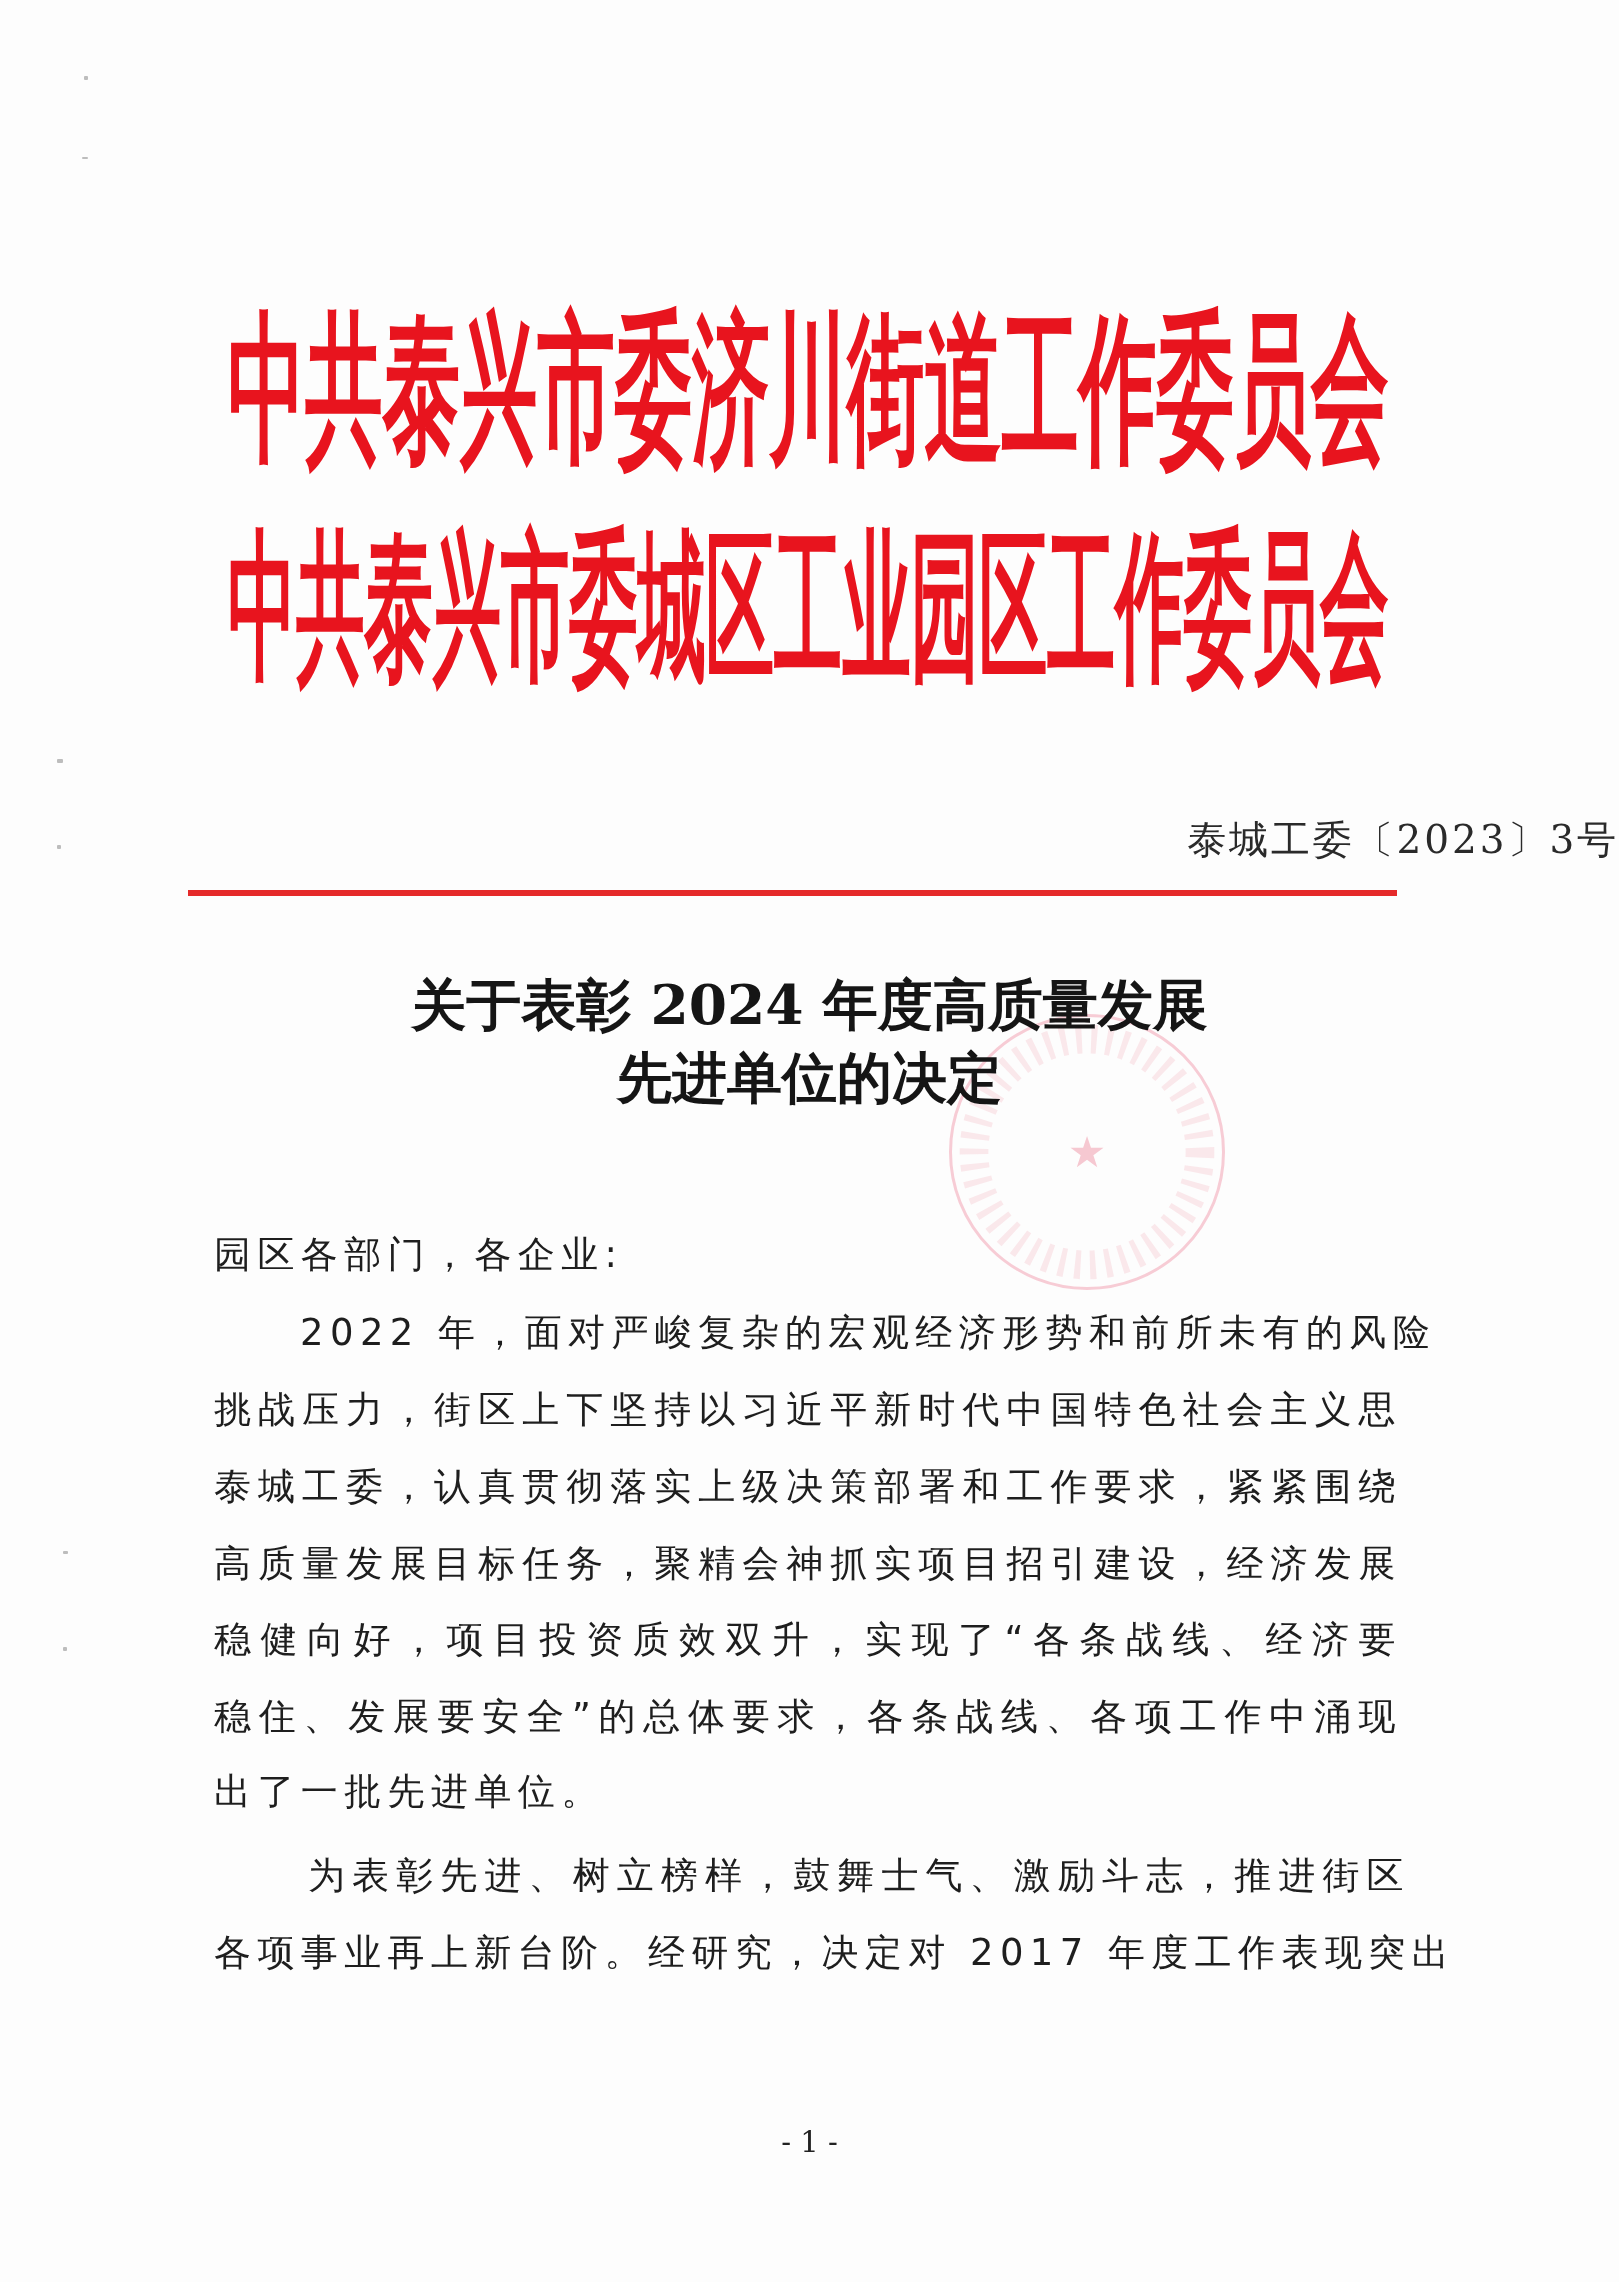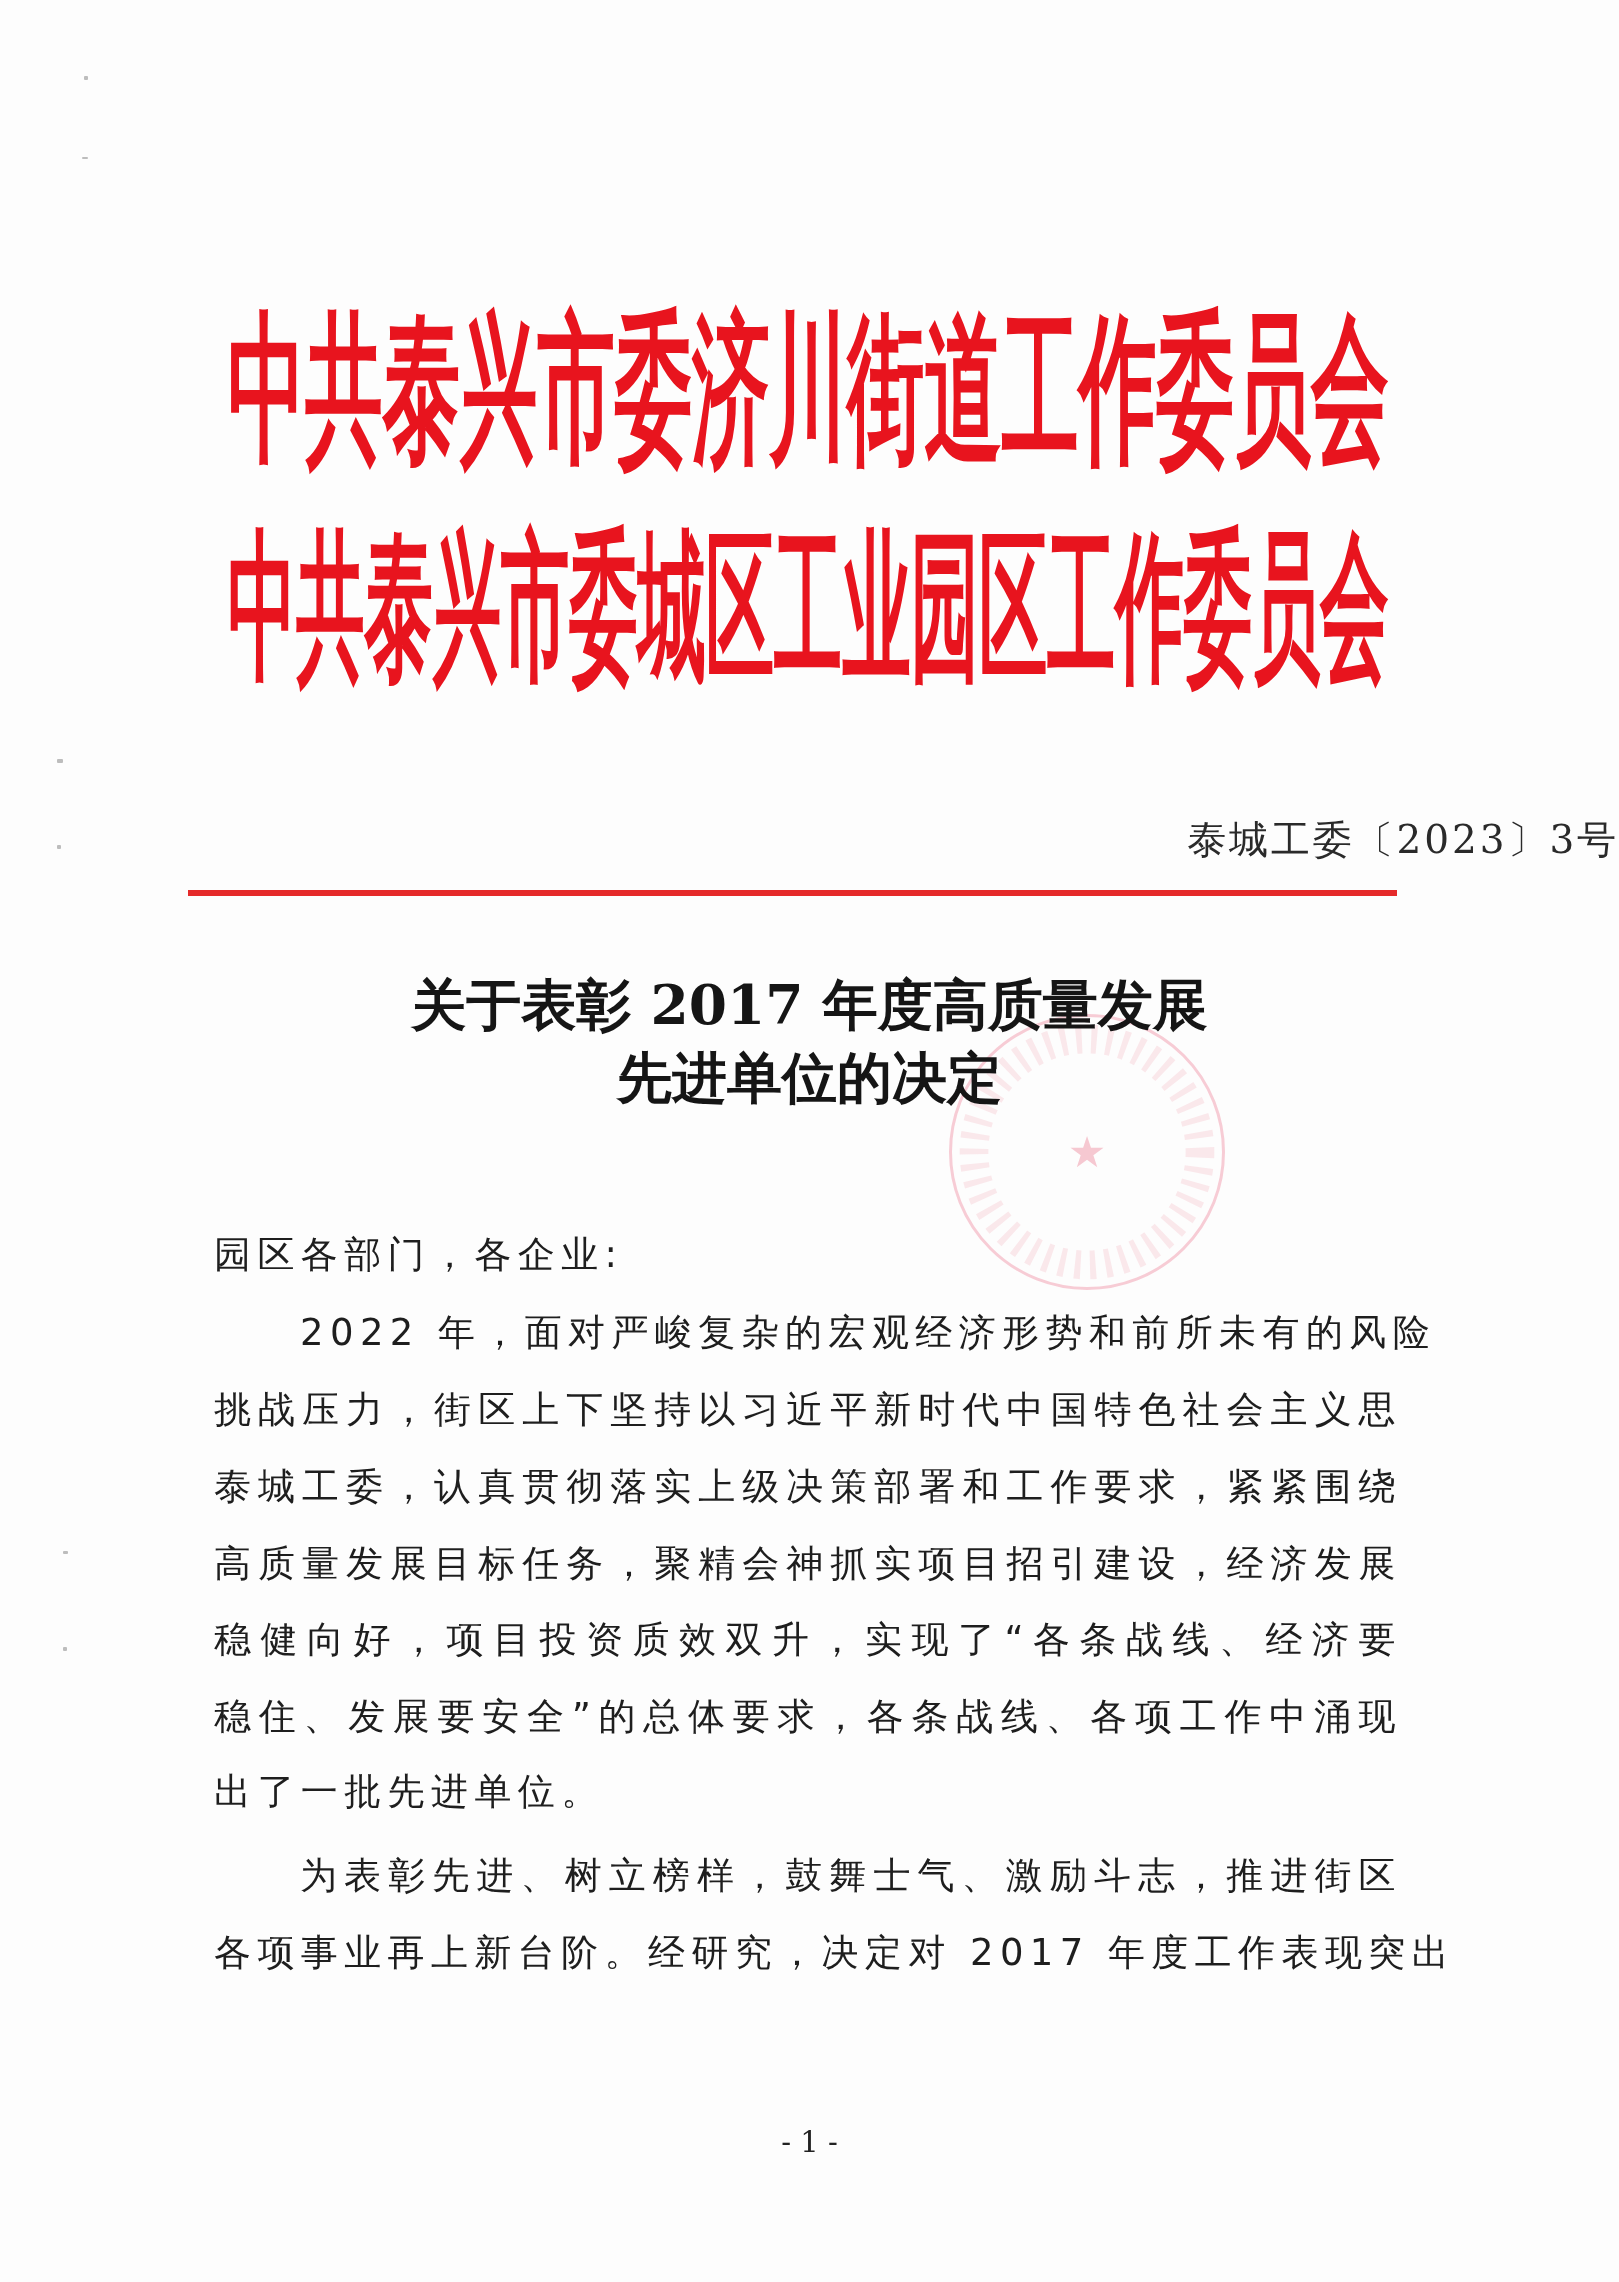--- a/index.html
+++ b/index.html
@@ -172,31 +172,31 @@
 
   <div class="red-rule"></div>
 
   <div class="seal">
     <svg class="seal-arc" viewBox="0 0 282 282">
       <circle cx="141" cy="141" r="118" fill="none" stroke="rgba(232,80,110,0.12)" stroke-width="30" stroke-dasharray="6 10"></circle>
     </svg>
     <div class="seal-inner">★</div>
   </div>
 
-  <div class="title title-1">关于表彰 2017 年度高质量发展</div>
+  <div class="title title-1">关于表彰 2024 年度高质量发展</div>
   <div class="title title-2">先进单位的决定</div>
 
   <div class="body-text" style="top:0;">
     <div class="line" style="top:1225px;">园区各部门，各企业:</div>
     <div class="line indent justify" style="top:1303px;">2022 年，面对严峻复杂的宏观经济形势和前所未有的风险</div>
     <div class="line justify" style="top:1380px;">挑战压力，街区上下坚持以习近平新时代中国特色社会主义思</div>
     <div class="line justify" style="top:1457px;">泰城工委，认真贯彻落实上级决策部署和工作要求，紧紧围绕</div>
     <div class="line justify" style="top:1534px;">高质量发展目标任务，聚精会神抓实项目招引建设，经济发展</div>
     <div class="line justify" style="top:1610px;">稳健向好，项目投资质效双升，实现了“各条战线、经济要</div>
     <div class="line justify" style="top:1687px;">稳住、发展要安全”的总体要求，各条战线、各项工作中涌现</div>
     <div class="line" style="top:1762px;">出了一批先进单位。</div>
-    <div class="line indent justify" style="top:1846px;">为表彰先进、树立榜样，鼓舞士气、激励斗志，推进街区</div>
+    <div class="line indent justify" style="top:1846px;margin-left:8px;">为表彰先进、树立榜样，鼓舞士气、激励斗志，推进街区</div>
     <div class="line justify" style="top:1923px;">各项事业再上新台阶。经研究，决定对 2017 年度工作表现突出</div>
   </div>
 
   <div class="page-number">- 1 -</div>
 </div>
 
 
 </body></html>

